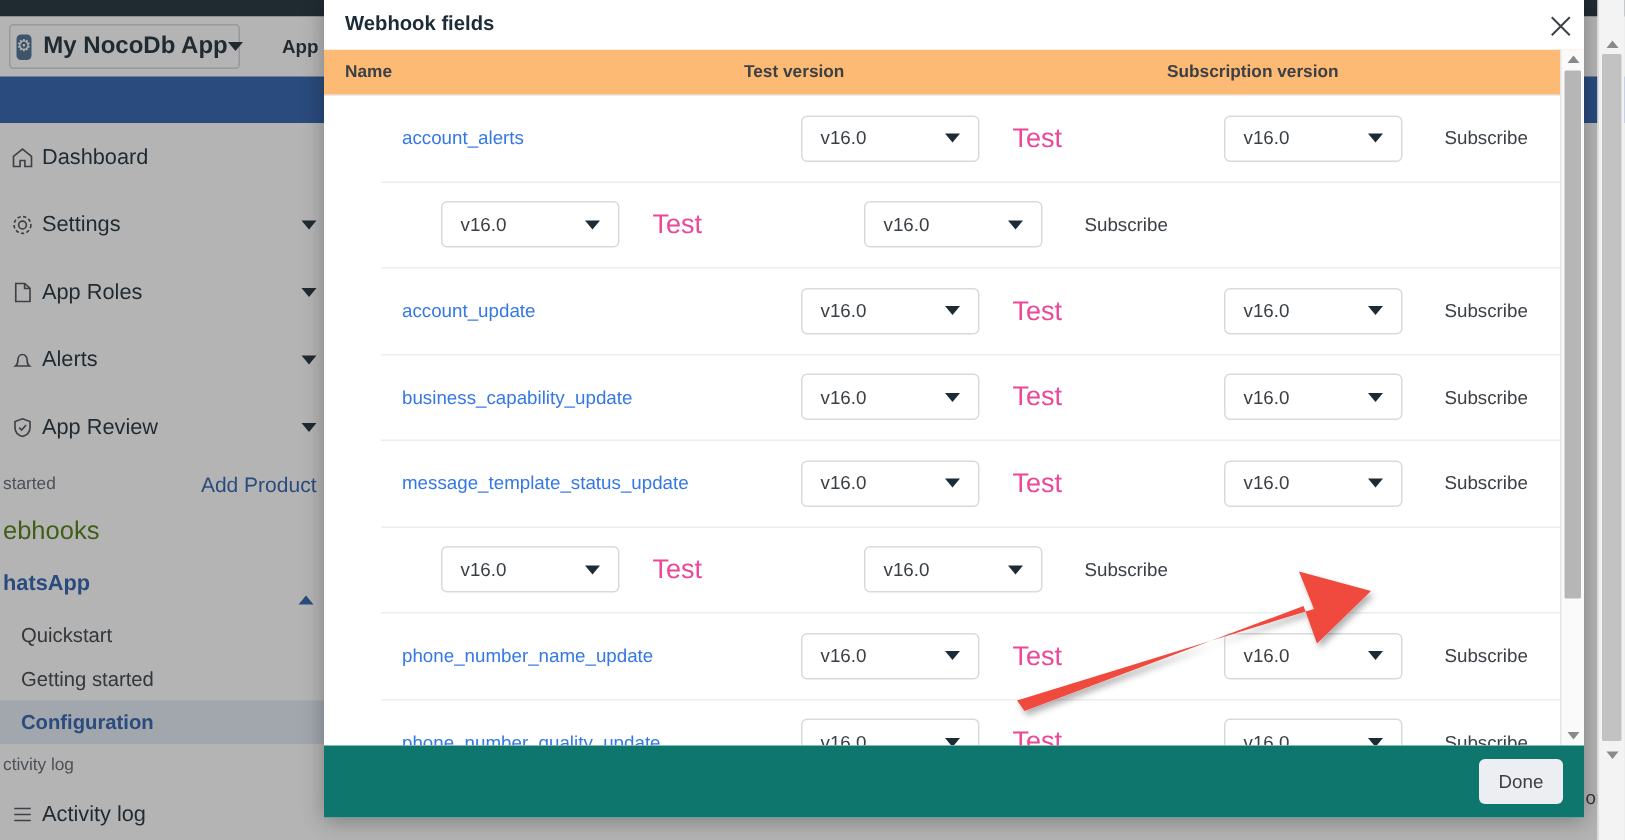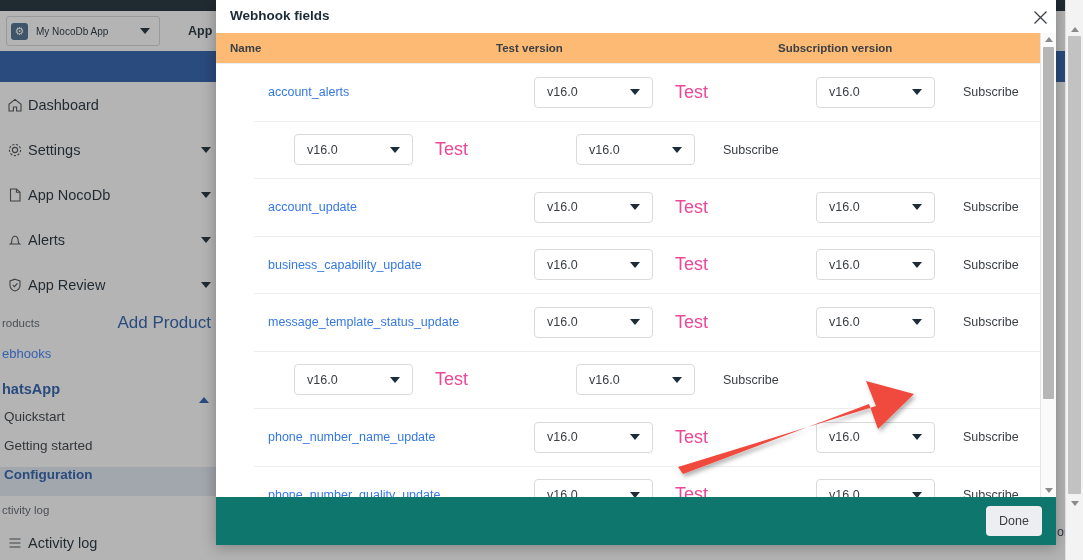--- a/index.html
+++ b/index.html
@@ -13,44 +13,44 @@
   
   #bgpage{position:absolute;inset:0;background:#ffffff;}
   .topstrip{position:absolute;left:0;top:0;width:1083px;height:11px;background:#1c2b36;}
 
   .appbar{position:absolute;left:0;top:11px;width:1083px;height:40px;background:#ffffff;
           display:flex;align-items:center;}
   .appselect{margin-left:6px;width:152px;height:28px;border:1px solid #d3d6db;border-radius:3px;
              display:flex;align-items:center;background:#fff;}
   .appselect .gicon{width:17px;height:17px;margin-left:4px;border-radius:3px;background:#4a6c8f;
              display:flex;align-items:center;justify-content:center;color:#fff;font-size:11px;line-height:1;}
-  .appselect .aname{flex:1;margin-left:8px;font-size:10px;font-weight:normal;color:#1c2b36;white-space:nowrap;}
+  .appselect .aname{flex:1;margin-left:8px;font-size:16px;font-weight:bold;color:#1c2b36;white-space:nowrap;}
   .appselect .caret{margin-right:9px;width:0;height:0;border-left:5.5px solid transparent;
              border-right:5.5px solid transparent;border-top:6px solid #1c2b36;}
   .appbar .bartxt{margin-left:28px;font-size:12.5px;font-weight:bold;color:#1c2b36;white-space:nowrap;}
 
   .bluebar{position:absolute;left:0;top:51px;width:1083px;height:31px;background:#2b5eab;}
 
   .sidenav{position:absolute;left:0;top:82px;width:219px;bottom:0;background:#ffffff;}
   .navitem{height:45px;display:flex;align-items:center;padding-left:2px;box-sizing:border-box;}
   .navitem .nicon{width:26px;flex:0 0 26px;display:flex;align-items:center;justify-content:center;color:#4b4f56;}
   .navitem .nlabel{flex:1;font-size:14.5px;color:#1c2b36;white-space:nowrap;}
   .navitem .nchev{width:26px;flex:0 0 26px;display:flex;align-items:center;justify-content:center;color:#1c2b36;}
   .chev{width:0;height:0;border-left:5px solid transparent;border-right:5px solid transparent;}
   .chev.down{border-top:6px solid #1c2b36;}
   .chev.up{border-bottom:6px solid #2b5eab;}
 
   .secthead{height:31px;display:flex;align-items:center;padding:0 8px 0 2px;box-sizing:border-box;}
   .secthead .slabel{flex:1;font-size:11.5px;color:#606770;white-space:nowrap;}
-  .secthead .saction{font-size:17px;color:#2b5eab;white-space:nowrap;}
-
-  .plainitem{height:31px;display:flex;align-items:center;padding-left:2px;font-size:13px;color:#3b82f6;}
+  .secthead .saction{font-size:14px;color:#2b5eab;white-space:nowrap;}
+
+  .plainitem{height:31px;display:flex;align-items:center;padding-left:2px;font-size:17px;color:#4d7c0f;}
   .groupitem{height:40px;display:flex;align-items:center;padding:0 10px 0 2px;box-sizing:border-box;}
   .groupitem .glabel{flex:1;font-size:14.5px;font-weight:bold;color:#2b5eab;white-space:nowrap;}
-  .subitem{height:29px;display:flex;align-items:flex-start;padding-left:4px;font-size:13.5px;color:#3b4046;box-sizing:border-box;}
+  .subitem{height:29px;display:flex;align-items:center;padding-left:14px;font-size:13.5px;color:#3b4046;box-sizing:border-box;}
   .subitem.active{background:#e3eaf5;color:#2b5eab;font-weight:bold;}
   .smallcap{height:28px;display:flex;align-items:center;padding-left:2px;font-size:11.5px;color:#606770;}
 
   .overlay{position:absolute;left:0;top:0;width:1083px;height:560px;background:rgba(40,40,40,0.35);}
 
   
   .modal{position:absolute;left:216px;top:0;width:840px;height:545px;background:#ffffff;
          box-shadow:0 2px 14px rgba(0,0,0,0.3);display:flex;flex-direction:column;}
   .modal-head{height:33px;flex:0 0 33px;position:relative;}
   .modal-title{position:absolute;left:14px;top:8px;font-size:13.5px;font-weight:bold;color:#1c2b36;}
@@ -148,21 +148,21 @@
         </span>
     </div>
 
     <div class="navitem">
       <span class="nicon">
         <svg width="16" height="16" viewBox="0 0 16 16">
             <path d="M3.5 2h6L13 5.2V14h-9.5z" fill="none" stroke="#4b4f56" stroke-width="1.1"></path>
             <path d="M9.4 2v3.3H13" fill="none" stroke="#4b4f56" stroke-width="1.1"></path>
           </svg>
       </span>
-      <span class="nlabel">App NocoDb</span>
+      <span class="nlabel">App Roles</span>
       <span class="nchev">
           <i class="chev down"></i>
         </span>
     </div>
 
     <div class="navitem">
       <span class="nicon">
         <svg width="16" height="16" viewBox="0 0 16 16">
             <path d="M3.4 12h9.2c-1.4-1-1.5-2-1.5-3.6 0-2.4-1.1-4.1-3.1-4.1S4.9 6 4.9 8.4c0 1.6-.1 2.6-1.5 3.6z" fill="none" stroke="#4b4f56" stroke-width="1.1"></path>
           </svg>
@@ -180,21 +180,21 @@
             <path d="M5.8 8.1 7.4 9.7l3-3.4" fill="none" stroke="#4b4f56" stroke-width="1.1"></path>
           </svg>
       </span>
       <span class="nlabel">App Review</span>
       <span class="nchev">
           <i class="chev down"></i>
         </span>
     </div>
 
     <div class="secthead">
-      <span class="slabel">roducts</span>
+      <span class="slabel">started</span>
       <span class="saction">Add Product</span>
     </div>
 
     <div class="plainitem">
       <span>ebhooks</span>
     </div>
 
     <div class="groupitem">
       <span class="glabel">hatsApp</span>
       <span><i class="chev up"></i></span>

